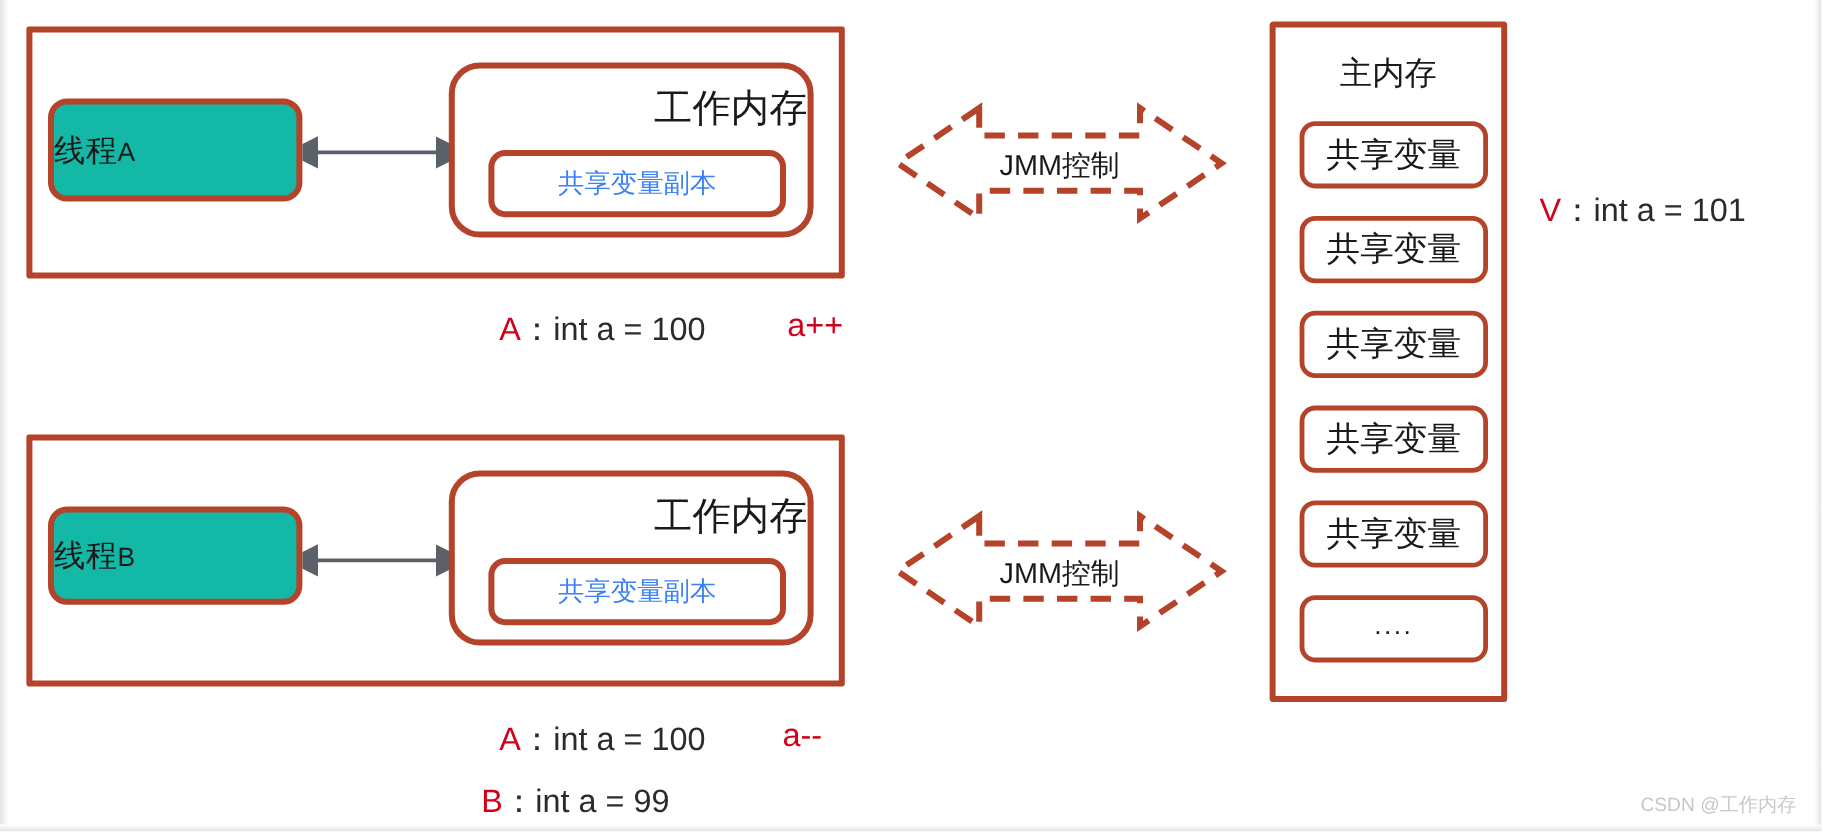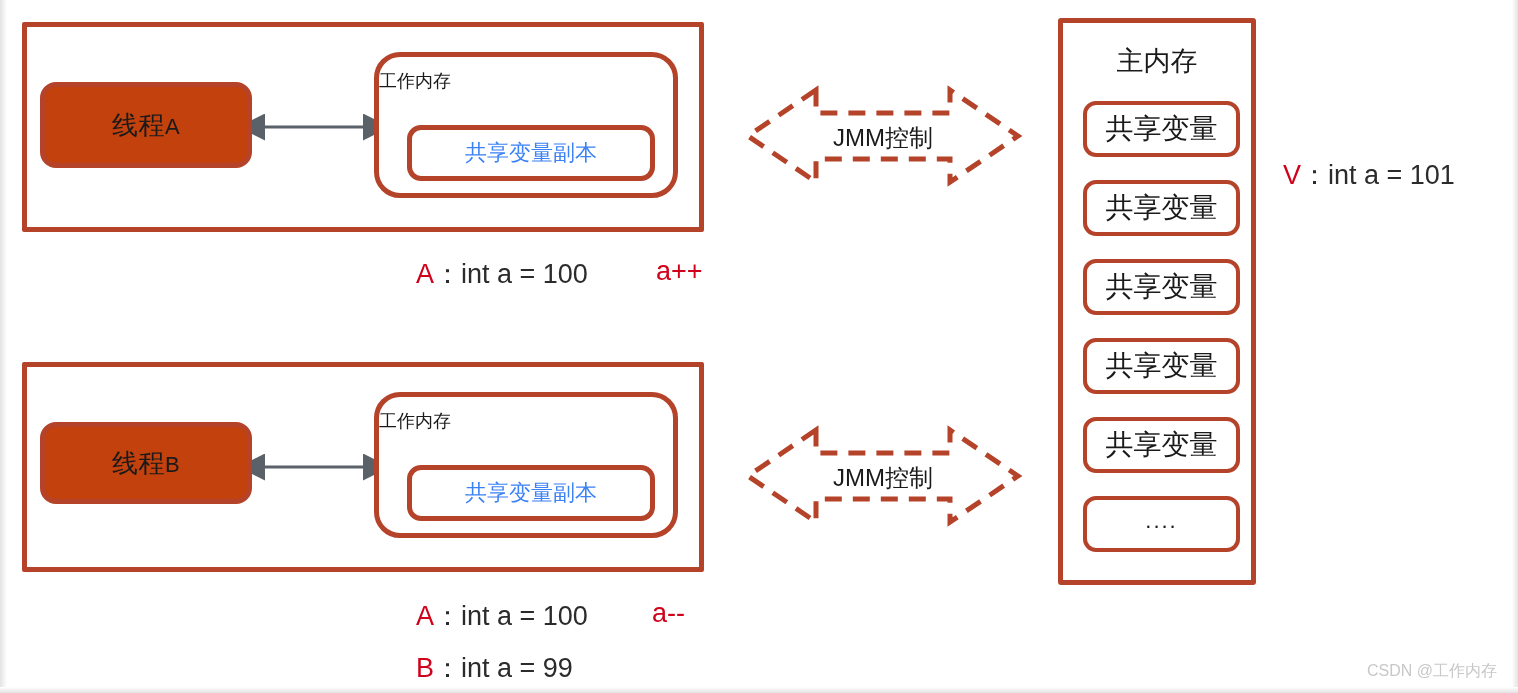--- a/index.html
+++ b/index.html
@@ -25,24 +25,23 @@
     border: 5px solid #b5432a;
     border-radius: 2px;
     box-sizing: border-box;
     background: #ffffff;
   }
   .thread-box {
     position: absolute;
     border: 5px solid #b5432a;
     border-radius: 16px;
     box-sizing: border-box;
-    background: #c2410c;
+    background: #14b8a6;
     display: flex;
     align-items: center;
-    justify-content: center;
   }
   .thread-label {
     font-size: 26px;
     color: #1a1a1a;
     letter-spacing: 0.5px;
   }
   .thread-label .lat {
     font-size: 22px;
   }
 
@@ -50,22 +49,22 @@
     position: absolute;
     border: 5px solid #b5432a;
     border-radius: 26px;
     box-sizing: border-box;
     background: #ffffff;
   }
   .work-mem-title {
     position: absolute;
     left: 0;
     right: 0;
-    text-align: left;
-    font-size: 18px;
+    text-align: right;
+    font-size: 32px;
     color: #1a1a1a;
   }
   .copy-box {
     position: absolute;
     border: 5px solid #b5432a;
     border-radius: 14px;
     box-sizing: border-box;
     background: #ffffff;
     display: flex;
     align-items: center;
@@ -219,21 +218,21 @@
   <div class="work-mem" style="left:374px; top:392px; width:304px; height:146px;">
     <div class="work-mem-title" style="top:12px;">工作内存</div>
     <div class="copy-box" style="left:28px; top:68px; width:248px; height:56px;">共享变量副本</div>
   </div>
 
   <div class="note" style="left:416px; top:598px;">
     <span class="tag">A</span><span>：</span><span>int a = 100</span>
   </div>
   <div class="op" style="left:652px; top:598px;">a--</div>
 
-  <div class="note" style="left:416px; top:650px;">
+  <div class="note" style="left:401px; top:650px;">
     <span class="tag">B</span><span>：</span><span>int a = 99</span>
   </div>
 
   <div class="jmm" style="left:742px; top:84px; width:282px; height:104px;">
     <svg width="282" height="104" viewBox="0 0 282 104">
       <path d="M 74 6 L 6 52 L 74 98 L 74 75 L 208 75 L 208 98 L 276 52 L 208 6 L 208 29 L 74 29 Z" fill="none" stroke="#b5432a" stroke-width="5" stroke-dasharray="17,11" stroke-linecap="butt"></path>
     </svg>
     <div class="jmm-label" style="top:38px;">JMM控制</div>
   </div>
 

